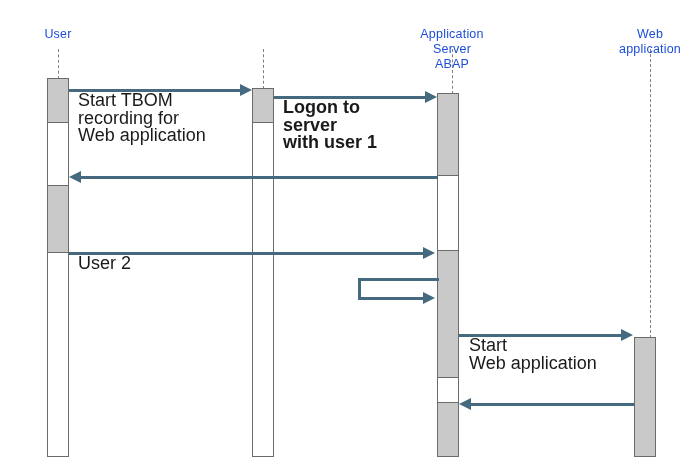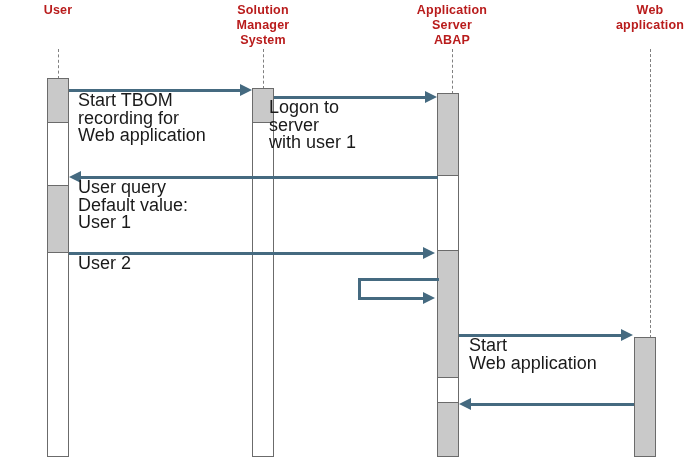--- a/index.html
+++ b/index.html
@@ -15,26 +15,27 @@
     position: relative;
     width: 696px;
     height: 457px;
     background: #ffffff;
     overflow: hidden;
   }
   .lifeline-header {
     position: absolute;
     font-family: "Liberation Sans", sans-serif;
     font-size: 12.5px;
-    font-weight: bold;
-    color: #b91c1c;
+    font-weight: normal;
+    color: #1d4ed8;
     text-align: center;
     line-height: 15px;
     letter-spacing: 0.2px;
     white-space: pre-line;
+    margin-top: 24px;
   }
   .lifeline-dash {
     position: absolute;
     width: 0;
     border-left: 1px dashed #808080;
   }
   .activation {
     position: absolute;
     width: 22px;
     box-sizing: border-box;
@@ -79,23 +80,20 @@
     white-space: pre-line;
   }
 </style>
 </head>
 <body>
 
 <div id="diagram">
 
   <div class="lifeline-header" style="left:8px; top:3px; width:100px;">User</div>
 
-  <div class="lifeline-header" style="left:208px; top:3px; width:110px;">Solution
-Manager
-System</div>
 
   <div class="lifeline-header" style="left:392px; top:3px; width:120px;">Application
 Server
 ABAP</div>
 
   <div class="lifeline-header" style="left:595px; top:3px; width:110px;">Web
 application</div>
 
   <div class="lifeline-dash" style="left:58px; top:49px; height:30px;"></div>
 
@@ -122,29 +120,26 @@
   <div class="activation" style="left:634px; top:337px; height:120px;"></div>
 
   <div class="msg-line" style="left:69px; top:89px; width:172px;"></div>
   <div class="arrowhead-right" style="left:240px; top:84px;"></div>
   <div class="msg-label" style="left:78px; top:92px; width:160px;">Start TBOM
 recording for
 Web application</div>
 
   <div class="msg-line" style="left:274px; top:96px; width:152px;"></div>
   <div class="arrowhead-right" style="left:425px; top:91px;"></div>
-  <div class="msg-label" style="left:269px; top:99px; width:150px;">Logon to
+  <div class="msg-label" style="left:283px; top:99px; width:150px;font-weight:bold;">Logon to
 server
  with user 1</div>
 
   <div class="msg-line" style="left:80px; top:176px; width:358px;"></div>
   <div class="arrowhead-left" style="left:69px; top:171px;"></div>
-  <div class="msg-label" style="left:78px; top:179px; width:170px;">User query
-Default value:
-User 1</div>
 
   <div class="msg-line" style="left:69px; top:252px; width:355px;"></div>
   <div class="arrowhead-right" style="left:423px; top:247px;"></div>
   <div class="msg-label" style="left:78px; top:255px; width:140px;">User 2</div>
 
   <div class="msg-line" style="left:358px; top:278px; width:81px;"></div>
   <div class="msg-vline" style="left:358px; top:278px; height:22px;"></div>
   <div class="msg-line" style="left:358px; top:297px; width:67px;"></div>
   <div class="arrowhead-right" style="left:423px; top:292px;"></div>
 

